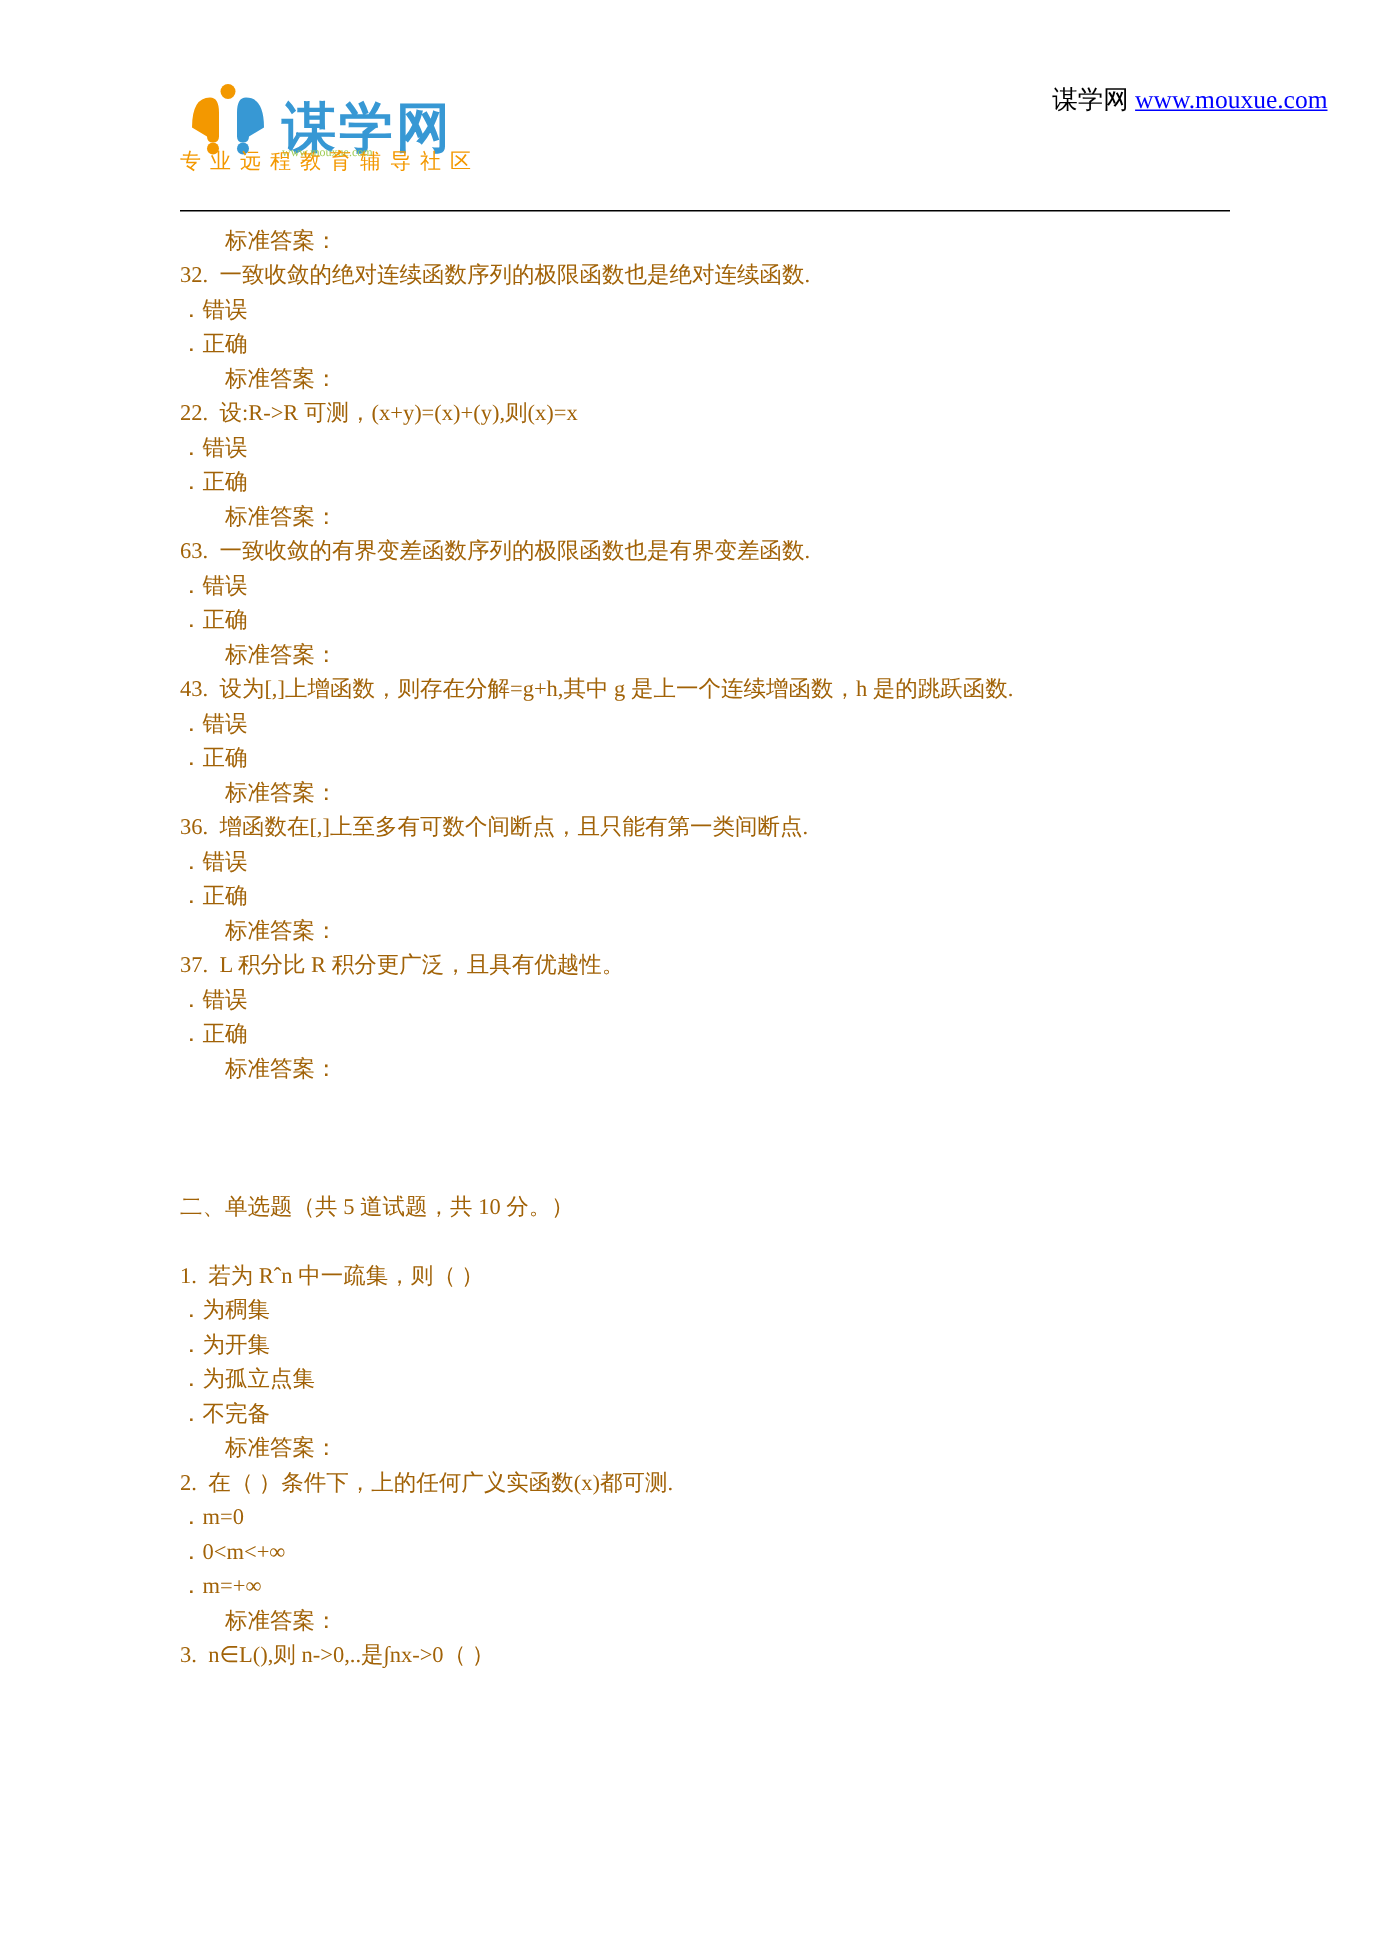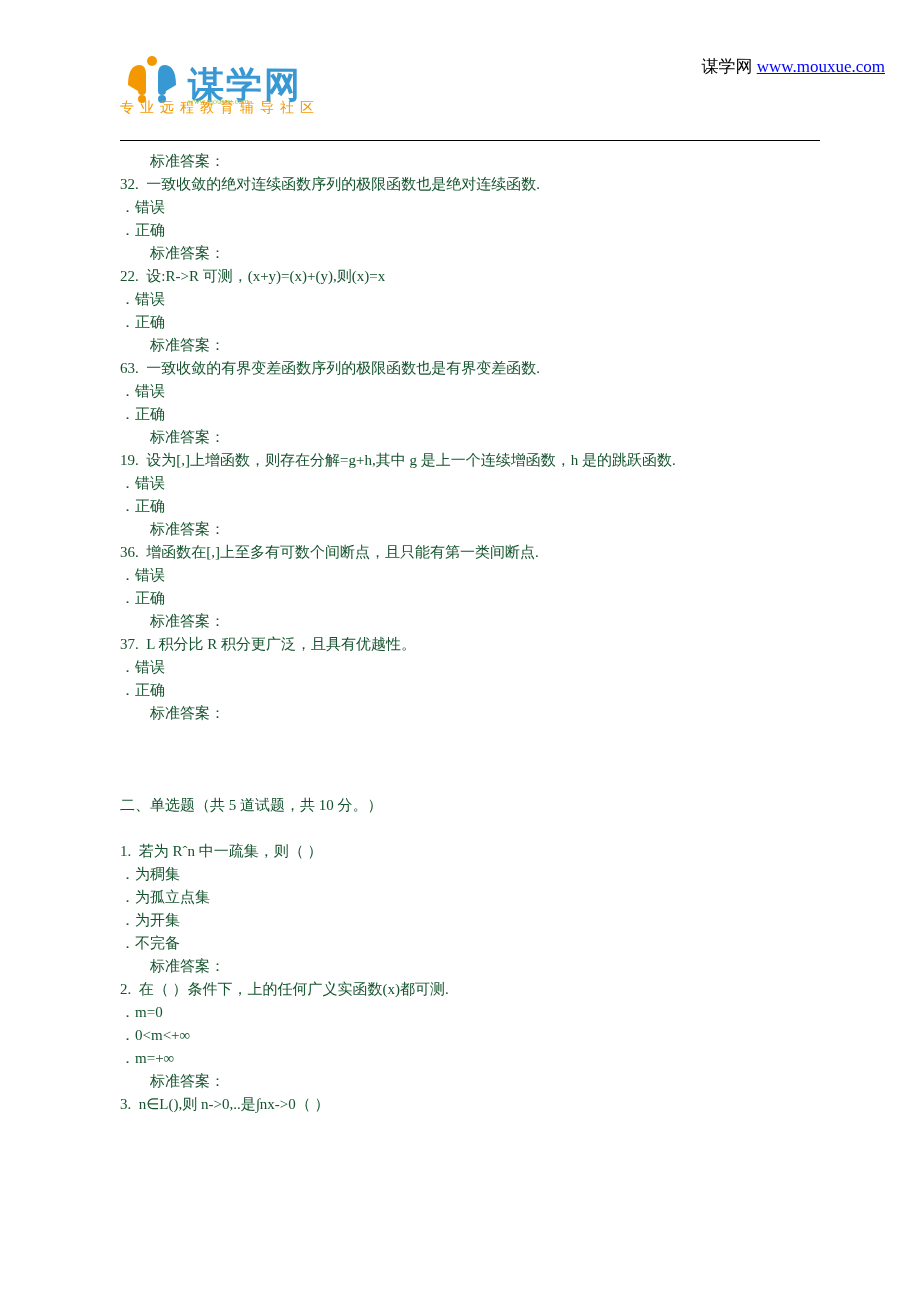--- a/index.html
+++ b/index.html
@@ -82,21 +82,21 @@
       height: 1px;
       background: #000;
     }
     .content {
       position: absolute;
       top: 150px;
       left: 120px;
       right: 100px;
       font-size: 15px;
       line-height: 23px;
-      color: #14532d;
+      color: #a16207;
       font-family: "SimSun", "宋体", serif;
     }
     .indent-2 {
       text-indent: 2em;
     }
     .q-prefix {
       display: inline;
       text-align: right;
     }
     .q-text {
@@ -145,21 +145,21 @@
   <div><span class="q-prefix">22.</span>&nbsp;&nbsp;<span class="q-text">设:R-&gt;R 可测，(x+y)=(x)+(y),则(x)=x</span></div>
   <div>．错误</div>
   <div>．正确</div>
   <div class="indent-2">标准答案：</div>
 
   <div><span class="q-prefix">63.</span>&nbsp;&nbsp;<span class="q-text">一致收敛的有界变差函数序列的极限函数也是有界变差函数.</span></div>
   <div>．错误</div>
   <div>．正确</div>
   <div class="indent-2">标准答案：</div>
 
-  <div><span class="q-prefix">19.</span>&nbsp;&nbsp;<span class="q-text">设为[,]上增函数，则存在分解=g+h,其中 g 是上一个连续增函数，h 是的跳跃函数.</span></div>
+  <div><span class="q-prefix">43.</span>&nbsp;&nbsp;<span class="q-text">设为[,]上增函数，则存在分解=g+h,其中 g 是上一个连续增函数，h 是的跳跃函数.</span></div>
   <div>．错误</div>
   <div>．正确</div>
   <div class="indent-2">标准答案：</div>
 
   <div><span class="q-prefix">36.</span>&nbsp;&nbsp;<span class="q-text">增函数在[,]上至多有可数个间断点，且只能有第一类间断点.</span></div>
   <div>．错误</div>
   <div>．正确</div>
   <div class="indent-2">标准答案：</div>
 
   <div><span class="q-prefix">37.</span>&nbsp;&nbsp;<span class="q-text">L 积分比 R 积分更广泛，且具有优越性。</span></div>
@@ -168,22 +168,22 @@
   <div class="indent-2">标准答案：</div>
 
   <div class="section-gap"></div>
 
   <div>二、单选题（共 5 道试题，共 10 分。）</div>
 
   <div class="med-gap"></div>
 
   <div><span class="q-prefix">1.</span>&nbsp;&nbsp;<span class="q-text">若为 Rˆn 中一疏集，则（ ）</span></div>
   <div>．为稠集</div>
+  <div>．为开集</div>
   <div>．为孤立点集</div>
-  <div>．为开集</div>
   <div>．不完备</div>
   <div class="indent-2">标准答案：</div>
 
   <div><span class="q-prefix">2.</span>&nbsp;&nbsp;<span class="q-text">在（ ）条件下，上的任何广义实函数(x)都可测.</span></div>
   <div>．m=0</div>
   <div>．0&lt;m&lt;+∞</div>
   <div>．m=+∞</div>
   <div class="indent-2">标准答案：</div>
 
   <div><span class="q-prefix">3.</span>&nbsp;&nbsp;<span class="q-text">n∈L(),则 n-&gt;0,..是∫nx-&gt;0（ ）</span></div>

